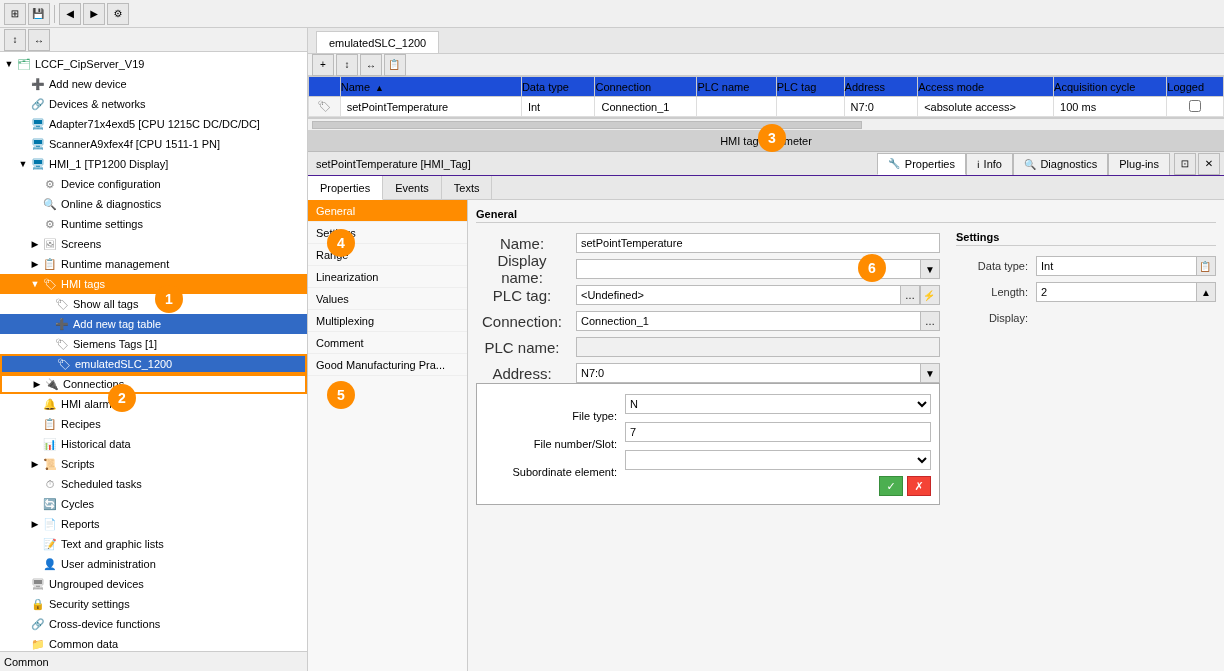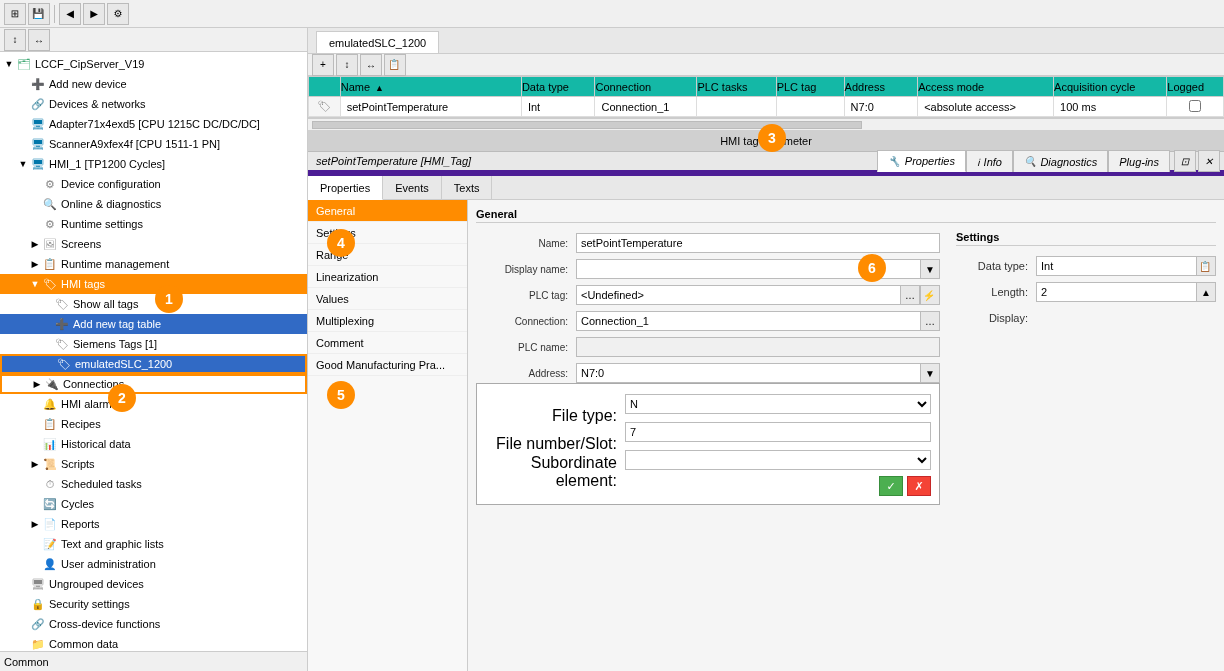--- a/index.html
+++ b/index.html
@@ -103,21 +103,21 @@
       display: flex;
       align-items: center;
       padding: 0 4px;
       gap: 2px;
     }
     .tag-table {
       width: 100%;
       border-collapse: collapse;
     }
     .tag-table th {
-      background: #14b8a6;
+      background: #1d4ed8;
       border: 1px solid #ccc;
       padding: 2px 0;
       text-align: left;
       font-weight: normal;
       height: 20px;
     }
     .tag-table td {
       border: 1px solid #ddd;
       padding: 2px 6px;
       height: 20px;
@@ -144,23 +144,22 @@
       display: flex;
       align-items: center;
       justify-content: center;
       border-bottom: 1px solid #bbb;
       font-size: 11px;
     }
     .hmi-panel-tabs-row {
       display: flex;
       align-items: center;
       background: #e8e8e8;
-      border-bottom: 6px solid #4c1d95;
+      border-bottom: 1px solid #4c1d95;
       height: 24px;
-      font-style: italic;
     }
     .hmi-panel-tag-label {
       padding: 0 8px;
       font-size: 11px;
       flex: 0 0 auto;
       height: 24px;
       display: flex;
       align-items: center;
     }
     .hmi-tab-group {
@@ -249,25 +248,25 @@
       gap: 16px;
     }
     .form-col { flex: 1; }
     .form-row {
       display: flex;
       align-items: center;
       height: 24px;
       margin-bottom: 2px;
     }
     .form-label {
-      text-align: right;
+      text-align: center;
       padding-right: 8px;
       color: #333;
       flex: 0 0 100px;
-      font-size: 10px;
+      font-size: 15px;
     }
     .form-input {
       flex: 1;
       height: 20px;
       border: 1px solid #bbb;
       padding: 0 4px;
       font-size: 11px;
       background: #fff;
     }
     .form-input-with-btn {
@@ -342,21 +341,21 @@
     .popup-row {
       display: flex;
       align-items: center;
       height: 24px;
       margin-bottom: 4px;
     }
     .popup-label {
       flex: 0 0 140px;
       text-align: right;
       padding-right: 8px;
-      font-size: 16px;
+      font-size: 11px;
       margin-top: 24px;
     }
     .popup-input {
       flex: 1;
       height: 20px;
       border: 1px solid #bbb;
       padding: 0 4px;
       font-size: 11px;
     }
     .popup-select {
@@ -493,21 +492,21 @@
 
       <div class="tree-item" style="padding-left:16px;">
         <span class="tree-arrow" style="visibility:hidden;">▶</span>
         <span class="tree-icon" style="color:#07a;">🖥</span>
         <span class="tree-label">ScannerA9xfex4f [CPU 1511-1 PN]</span>
       </div>
 
       <div class="tree-item" style="padding-left:16px;">
         <span class="tree-arrow">▼</span>
         <span class="tree-icon" style="color:#07a;">🖥</span>
-        <span class="tree-label">HMI_1 [TP1200 Cycles]</span>
+        <span class="tree-label">HMI_1 [TP1200 Display]</span>
       </div>
 
       <div class="tree-item" style="padding-left:28px;">
         <span class="tree-arrow" style="visibility:hidden;">▶</span>
         <span class="tree-icon" style="color:#888;">⚙</span>
         <span class="tree-label">Device configuration</span>
       </div>
 
       <div class="tree-item" style="padding-left:28px;">
         <span class="tree-arrow" style="visibility:hidden;">▶</span>
@@ -671,21 +670,21 @@
       <table class="tag-table">
         <thead>
           <tr>
             <th style="width:28px;"></th>
             <th style="width:160px;">
               <span>Name</span>
               <span class="sort-arrow">▲</span>
             </th>
             <th style="width:65px;">Data type</th>
             <th style="width:90px;">Connection</th>
-            <th style="width:70px;">PLC tasks</th>
+            <th style="width:70px;">PLC name</th>
             <th style="width:60px;">PLC tag</th>
             <th style="width:65px;">Address</th>
             <th style="width:120px;">Access mode</th>
             <th style="width:100px;">Acquisition cycle</th>
             <th style="width:50px;">Logged</th>
           </tr>
         </thead>
         <tbody>
           <tr style="background:#e8f4ff;">
             <td class="row-icon">

